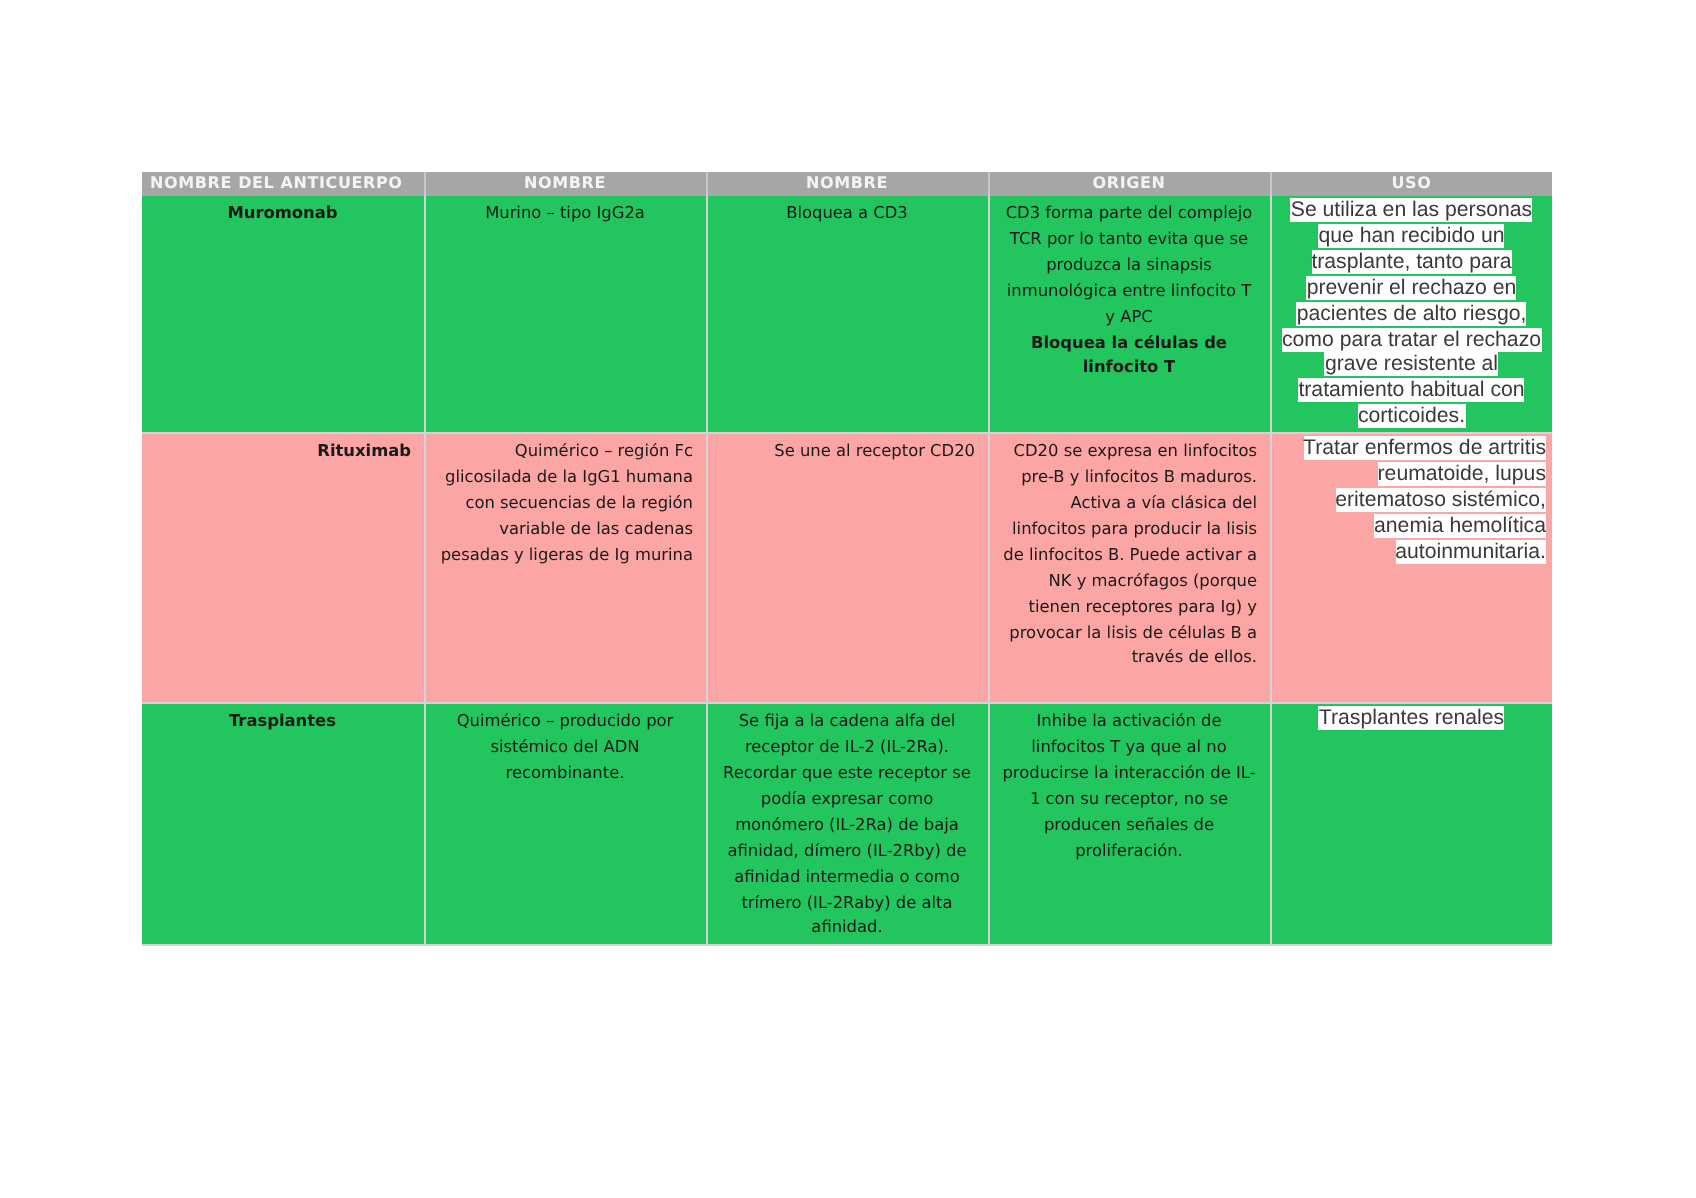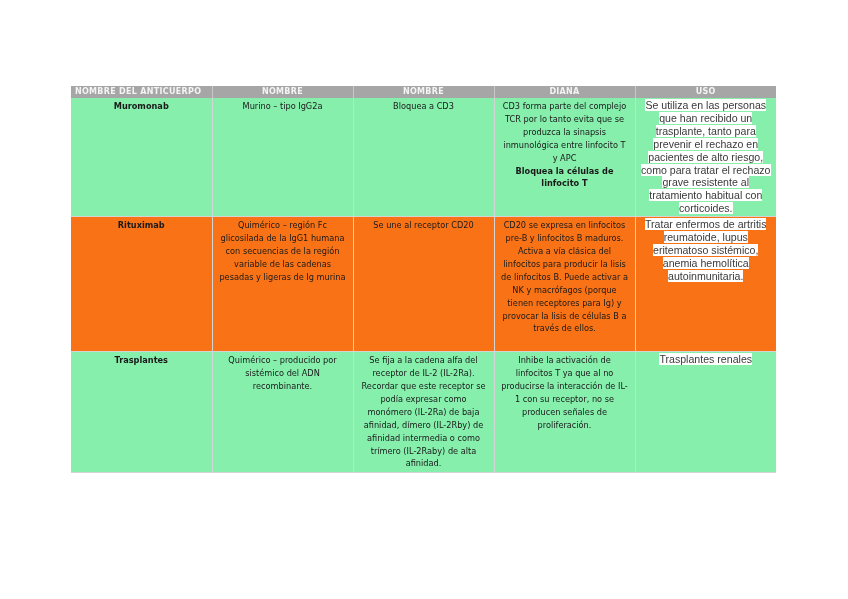--- a/index.html
+++ b/index.html
@@ -49,22 +49,22 @@
     table.anti th:last-child { border-right: none; text-align: center; }
     table.anti td {
       vertical-align: top;
       text-align: center;
       padding: 2px 6px 2px 6px;
       line-height: 12.9px;
       border-right: 1px solid #d4d4d4;
       border-bottom: 1px solid #d4d4d4;
     }
     table.anti td:last-child { border-right: none; }
-    table.anti tr.shade td { background: #86efac; }
-    table.anti tr.plain td { background: #f97316; }
+    table.anti tr.shade td { background: #22c55e; }
+    table.anti tr.plain td { background: #fca5a5; text-align: right; }
     .name { font-weight: bold; font-size: 8.2px; }
     .efecto-strong { font-weight: bold; display: block; }
     td.uso {
       font-family: "Liberation Sans", sans-serif;
       font-size: 10.6px;
       line-height: 12.4px;
       color: #3a3a3a;
       padding: 1px 3px 1px 3px !important;
     }
     td.uso .hl {
@@ -85,21 +85,21 @@
         <col>
         <col>
         <col>
         <col>
     </colgroup>
     <thead>
       <tr>
         <th>NOMBRE DEL ANTICUERPO</th>
         <th>NOMBRE</th>
         <th>NOMBRE</th>
-        <th>DIANA</th>
+        <th>ORIGEN</th>
         <th>USO</th>
       </tr>
     </thead>
     <tbody>
       <tr class="shade row1">
         <td><span class="name">Muromonab</span></td>
         <td>Murino – tipo IgG2a</td>
         <td>Bloquea a CD3</td>
         <td>
           <span class="cell-text">CD3 forma parte del complejo TCR por lo tanto evita que se produzca la sinapsis inmunológica entre linfocito T y APC</span>

